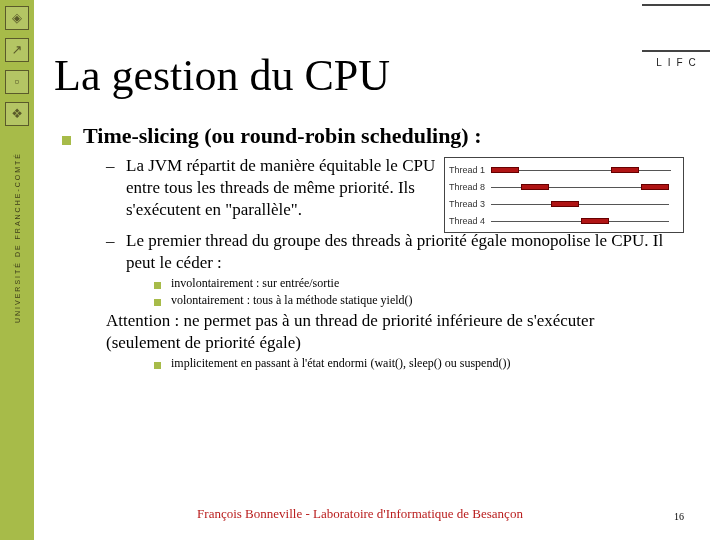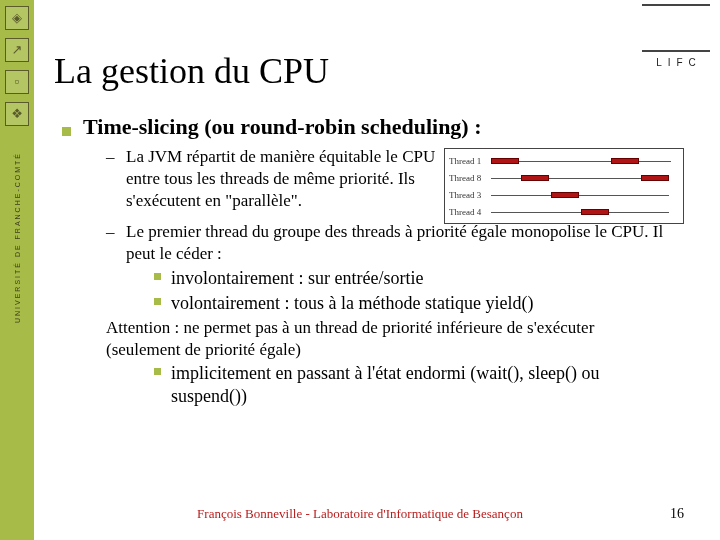--- a/index.html
+++ b/index.html
@@ -71,21 +71,21 @@
   }
   
   .content {
     position: absolute;
     left: 54px;
     top: 50px;
     width: 640px;
   }
   h1.title {
     margin: 0 0 22px 0;
-    font-size: 36px;
+    font-size: 44px;
     font-weight: normal;
     color: #000;
   }
   .lvl1 {
     display: flex;
     align-items: center;
     margin: 4px 0 6px 8px;
     font-size: 22px;
     font-weight: bold;
   }
@@ -110,21 +110,21 @@
     flex: 0 0 auto;
     width: 10px;
     margin: 0 10px 0 0;
     color: #000;
   }
   .lvl2 .text { max-width: 540px; }
   .lvl3 {
     display: flex;
     align-items: flex-start;
     margin: 0 0 2px 100px;
-    font-size: 18px;
+    font-size: 12px;
     line-height: 1.28;
   }
   
   .diagram {
     position: absolute;
     left: 390px;
     top: 34px;
     width: 240px;
     border: 1px solid #444;
     background: #fff;
@@ -134,21 +134,20 @@
     padding: 3px 4px;
     box-sizing: border-box;
   }
   .diagram .row {
     display: flex; align-items: center;
     height: 17px;
   }
   .diagram .row .lbl {
     width: 42px;
     flex: 0 0 auto;
-    font-family: Liberation Serif, serif;
   }
   .diagram .row .track {
     position: relative;
     flex: 1 1 auto;
     height: 10px;
   }
   .diagram .row .track .seg {
     position: absolute;
     top: 2px; height: 6px;
     background: #b01414;
@@ -168,21 +167,21 @@
     width: 100%;
     display: flex;
     justify-content: center;
     font-size: 13px;
     color: #b91c1c;
   }
   .pagenum {
     position: absolute;
     bottom: 18px;
     right: 36px;
-    font-size: 14px;
+    font-size: 10px;
   }
 </style>
 </head>
 <body>
 
 <div class="slide">
 
   <div class="sidebar">
     <div class="deco">◈</div>
     <div class="deco">↗</div>

